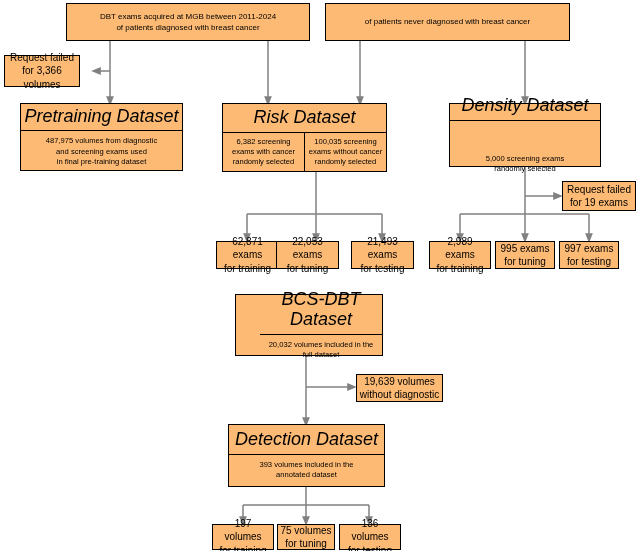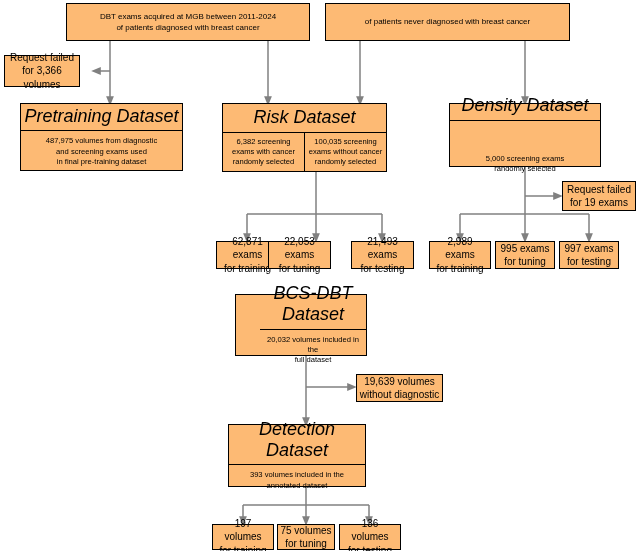--- a/index.html
+++ b/index.html
@@ -172,21 +172,21 @@
       <div>for 19 exams</div>
     </div>
   </div>
 
   <div class="box plain" style="left:216px;top:241px;width:63px;height:28px;">
     <div class="small">
       <div>62,871 exams</div>
       <div>for training</div>
     </div>
   </div>
-  <div class="box plain" style="left:268px;top:241px;width:63px;height:28px;">
+  <div class="box plain" style="left:276px;top:241px;width:63px;height:28px;">
     <div class="small">
       <div>22,053 exams</div>
       <div>for tuning</div>
     </div>
   </div>
   <div class="box plain" style="left:351px;top:241px;width:63px;height:28px;">
     <div class="small">
       <div>21,493 exams</div>
       <div>for testing</div>
     </div>
@@ -204,36 +204,36 @@
       <div>for tuning</div>
     </div>
   </div>
   <div class="box plain" style="left:559px;top:241px;width:60px;height:28px;">
     <div class="small">
       <div>997 exams</div>
       <div>for testing</div>
     </div>
   </div>
 
-  <div class="box" style="left:235px;top:294px;width:132px;height:62px;padding-left:24px;">
+  <div class="box" style="left:235px;top:294px;width:148px;height:62px;padding-left:24px;">
     <div class="hdr">BCS-DBT Dataset</div>
     <div class="body">
       <div>20,032 volumes included in the</div>
       <div>full dataset</div>
     </div>
   </div>
 
   <div class="box plain" style="left:356px;top:374px;width:87px;height:28px;">
     <div class="small">
       <div>19,639 volumes</div>
       <div>without diagnostic</div>
     </div>
   </div>
 
-  <div class="box" style="left:228px;top:424px;width:138px;height:63px;">
+  <div class="box" style="left:228px;top:424px;width:157px;height:63px;">
     <div class="hdr">Detection Dataset</div>
     <div class="body">
       <div>393 volumes included in the</div>
       <div>annotated dataset</div>
     </div>
   </div>
 
   <div class="box plain" style="left:212px;top:524px;width:62px;height:26px;">
     <div class="small">
       <div>197 volumes</div>

